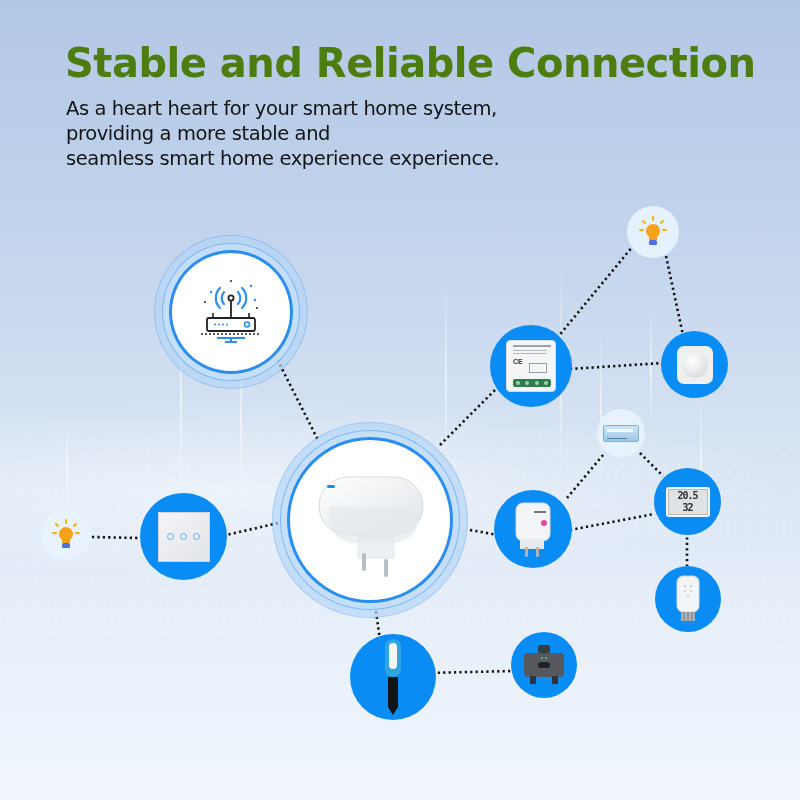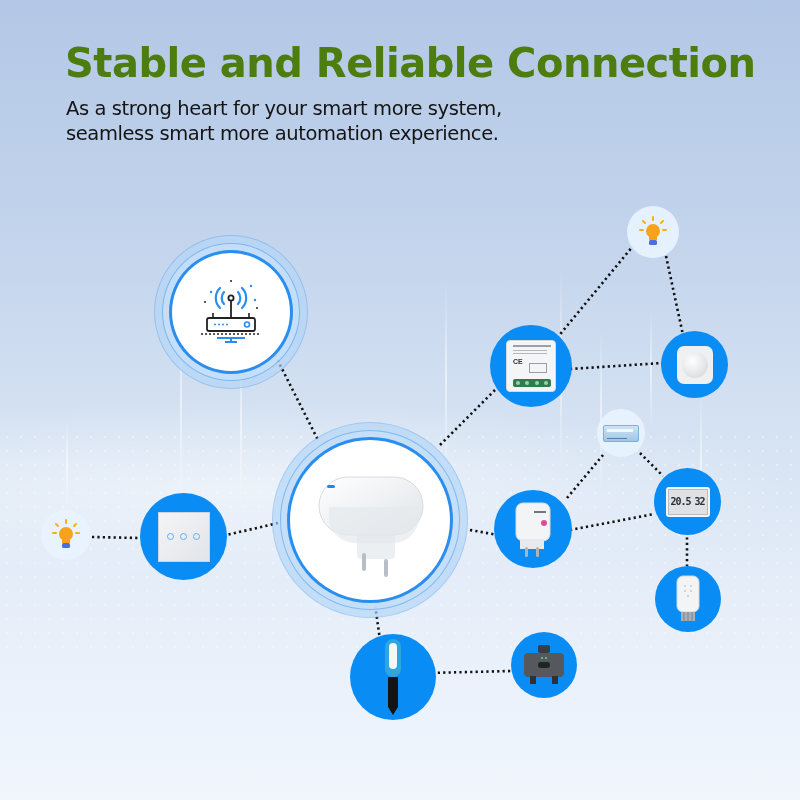--- a/index.html
+++ b/index.html
@@ -39,22 +39,23 @@
   <div class="streak" style="left:445px;top:280px;height:200px;"></div>
   <div class="streak" style="left:560px;top:270px;height:200px;"></div>
   <div class="streak" style="left:600px;top:330px;height:160px;"></div>
   <div class="streak" style="left:650px;top:310px;height:120px;"></div>
   <div class="streak" style="left:700px;top:390px;height:150px;"></div>
   <div class="streak" style="left:66px;top:420px;height:90px;"></div>
 </div>
 
 <div class="title">Stable and Reliable Connection</div>
 <div class="subtitle">
-  <div>As a strong heart for your smart more system,</div>
-  <div>seamless smart more automation experience.</div>
+  <div>As a heart heart for your smart home system,</div>
+  <div>providing a more stable and</div>
+  <div>seamless smart home experience experience.</div>
 </div>
 
 <svg class="links" width="800" height="800">
   <g stroke="#111" stroke-width="2.6" stroke-dasharray="2.2 3.2" fill="none" stroke-linecap="butt">
     <line x1="275" y1="355" x2="318" y2="440"></line>
     <line x1="92" y1="537" x2="140" y2="538"></line>
     <line x1="218" y1="537" x2="278" y2="523"></line>
     <line x1="440" y1="445" x2="500" y2="385"></line>
     <line x1="470" y1="530" x2="498" y2="535"></line>
     <line x1="373" y1="590" x2="380" y2="640"></line>
@@ -196,21 +197,21 @@
     <rect x="12" y="40" width="24" height="10" fill="#e7e9ec"></rect>
     <rect x="17" y="48" width="3" height="10" rx="1.5" fill="#aeb4bb"></rect>
     <rect x="28" y="48" width="3" height="10" rx="1.5" fill="#aeb4bb"></rect>
     <rect x="26" y="12" width="12" height="2" fill="#707780"></rect>
     <circle cx="36" cy="24" r="3" fill="#e04a9a"></circle>
   </svg>
 </div>
 
 <div class="node blue" style="left:654px;top:468px;width:67px;height:67px;">
   <div style="width:44px;height:30px;background:#f5f6f7;border-radius:3px;padding:2px;">
-    <div style="width:100%;height:100%;background:#dfe2e4;border:1px solid #b7bcc1;font-family:'DejaVu Sans Mono', monospace;font-size:10px;font-weight:bold;color:#2b2f33;display:flex;justify-content:space-around;align-items:center;letter-spacing:-1px;">
+    <div style="width:100%;height:100%;background:#dfe2e4;border:1px solid #b7bcc1;font-family:'DejaVu Sans Mono', monospace;font-size:10px;font-weight:bold;color:#2b2f33;display:flex;justify-content:space-around;align-items:center;letter-spacing:-1px;flex-direction:column;">
       <span>20.5</span>
       <span>32</span>
     </div>
   </div>
 </div>
 
 <div class="node blue" style="left:655px;top:566px;width:66px;height:66px;">
   <svg width="34" height="50" viewBox="0 0 34 50">
     <rect x="6" y="2" width="22" height="36" rx="6" fill="#f3f4f6" stroke="#d5d9dd"></rect>
     <g fill="#c4c9cf">

